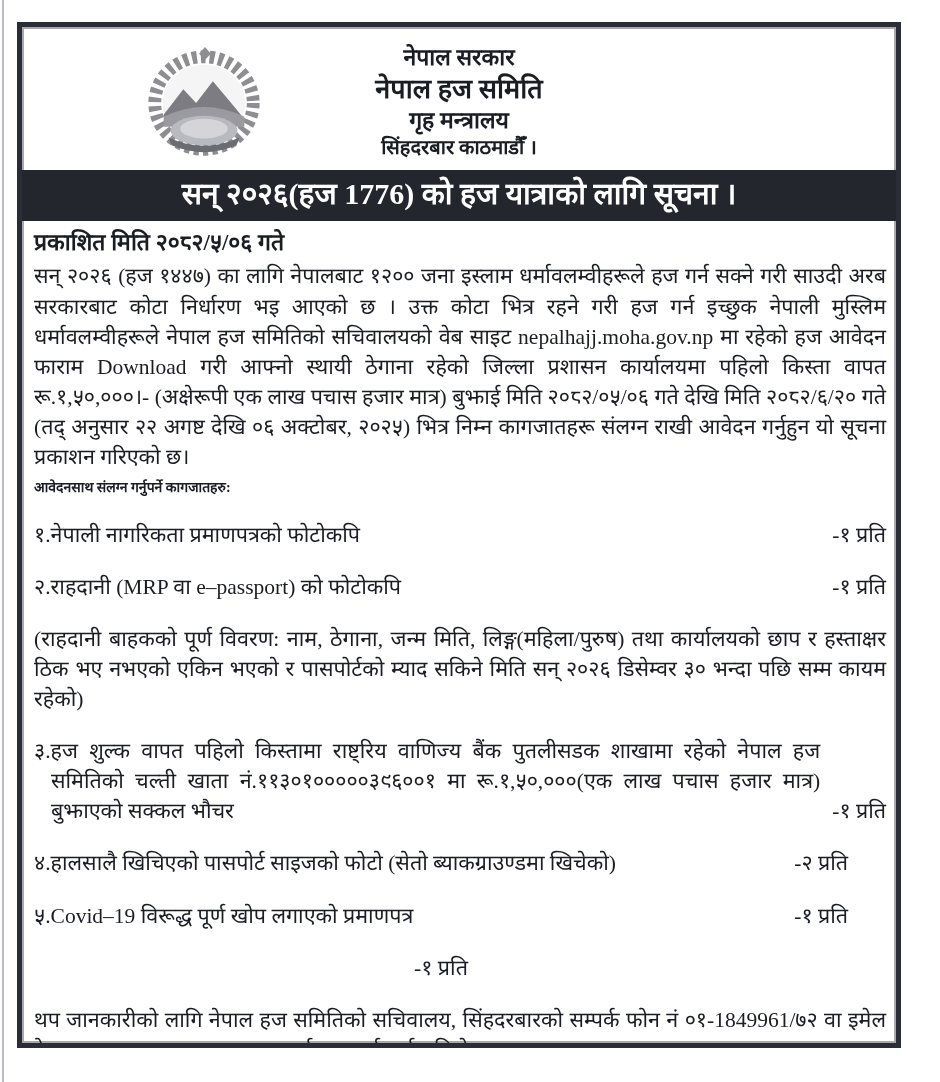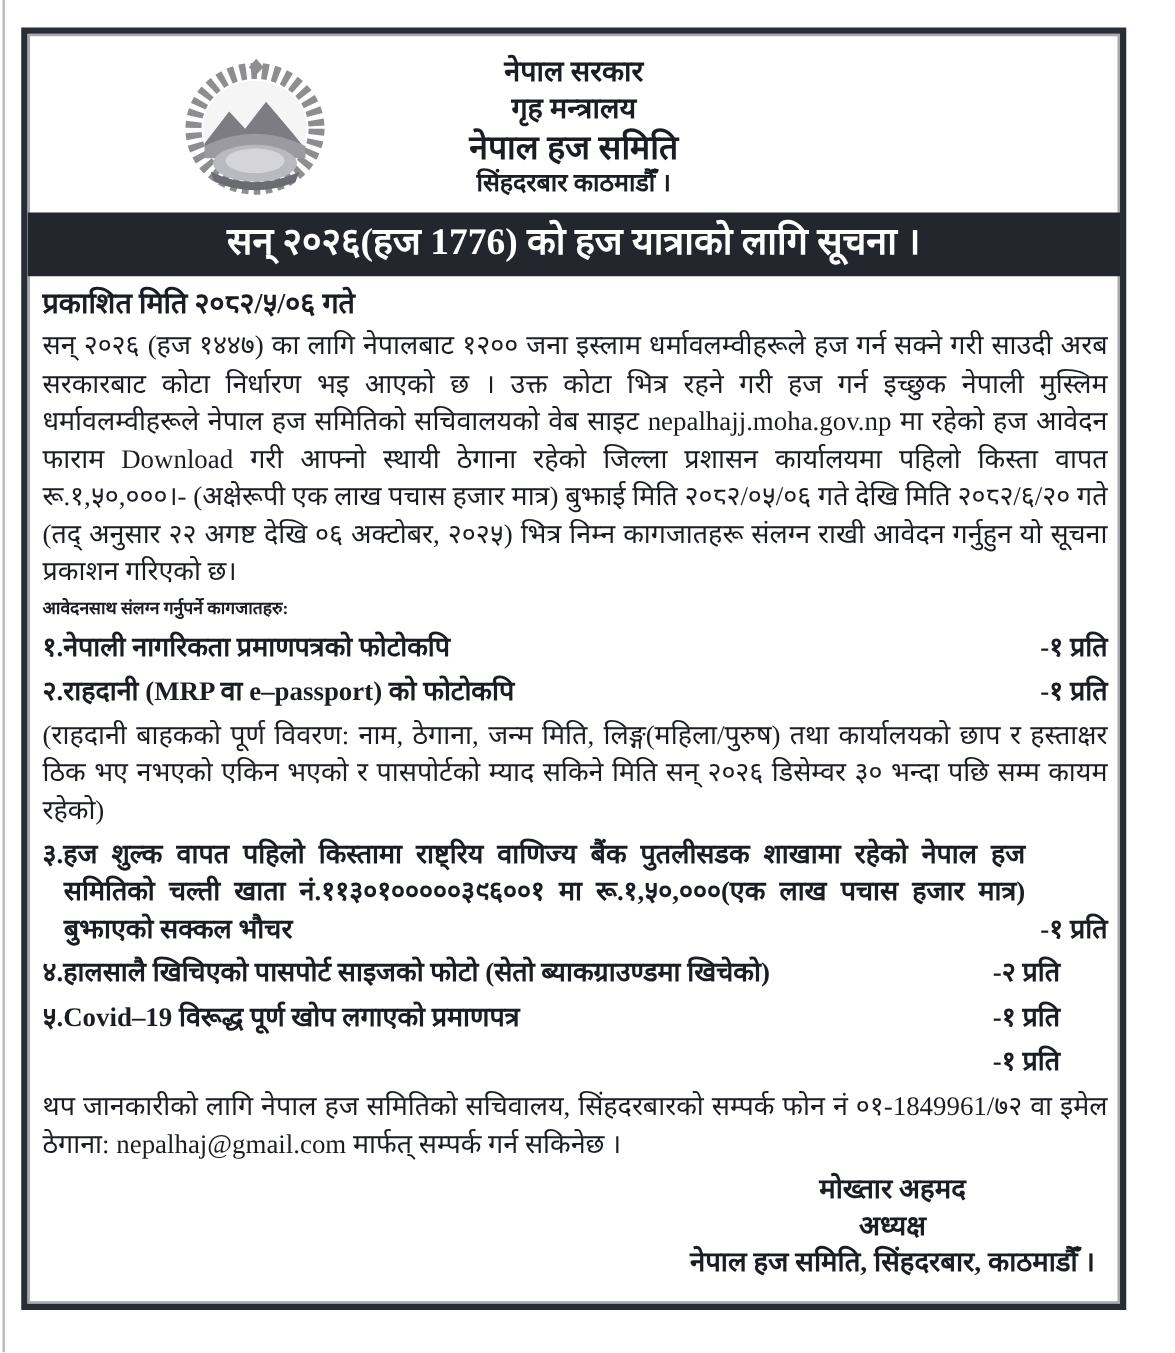--- a/index.html
+++ b/index.html
@@ -37,21 +37,21 @@
     background: #24262d; color: #ffffff;
     text-align: center; font-weight: bold;
     font-size: 30px; line-height: 1.0;
     padding: 9px 0 12px 0;
   }
   
   .content { padding: 4px 10px 0 12px; font-size: 21.5px; line-height: 1.4; }
   .published { text-align: left; font-weight: bold; font-size: 23px; margin: 2px 0 2px 0; }
   .intro { text-align: justify; margin: 0 0 6px 0; }
   .doc-heading { font-weight: bold; margin: 2px 0 4px 0; font-size: 14px; }
-  .doc-row { display: flex; justify-content: flex-end; align-items: flex-end; gap: 12px; margin: 5px 0; font-weight: bold; }
+  .doc-row { display: flex; justify-content: center; align-items: flex-end; gap: 12px; margin: 22px 0; }
   .doc-row .t { flex: 1 1 auto; }
   .doc-row .t.hang { padding-left: 17px; text-indent: -17px; text-align: justify; }
   .doc-row .count { white-space: nowrap; }
   .doc-row.count-inset .count { margin-right: 38px; }
   .doc-note { text-align: justify; margin: 5px 0; }
   .footer-note { text-align: justify; margin: 6px 0 0 0; }
   
   .signature {
     width: fit-content;
     margin: 6px 10px 0 auto;
@@ -77,22 +77,22 @@
           <ellipse cx="65" cy="58" rx="42" ry="39" fill="#f5f5f6"></ellipse>
           <path d="M60 8 l6 -7 6 7 -6 6 z" fill="#8d8d92"></path>
           <path d="M24 70 L44 44 L57 58 L74 36 L96 62 L104 72 L24 72 Z" fill="#7c7c82"></path>
           <path d="M24 72 Q65 52 106 72 L106 82 L24 82 Z" fill="#9a9aa0"></path>
           <ellipse cx="65" cy="86" rx="34" ry="15" fill="#b9b9c0"></ellipse>
           <ellipse cx="65" cy="84" rx="24" ry="10" fill="#d4d4d9"></ellipse>
           <path d="M29 93 Q65 110 101 93 L98 101 Q65 115 32 101 Z" fill="#6b6b72"></path>
         </svg>
       </div>
       <p class="hline hline-1">नेपाल सरकार</p>
+      <p class="hline hline-3">नेपाल हज समिति</p>
       <p class="hline hline-2">गृह मन्त्रालय</p>
-      <p class="hline hline-3">नेपाल हज समिति</p>
       <p class="hline hline-4">सिंहदरबार काठमाडौँ ।</p>
     </div>
 
     <div class="banner">सन् २०२६(हज 1776) को हज यात्राको लागि सूचना ।</div>
 
     <div class="content">
       <p class="published">प्रकाशित मिति २०८२/५/०६ गते</p>
 
       <p class="intro">सन् २०२६ (हज १४४७) का लागि नेपालबाट १२०० जना इस्लाम धर्मावलम्वीहरूले हज गर्न सक्ने गरी साउदी अरब सरकारबाट कोटा निर्धारण भइ आएको छ । उक्त कोटा भित्र रहने गरी हज गर्न इच्छुक नेपाली मुस्लिम धर्मावलम्वीहरूले नेपाल हज समितिको सचिवालयको वेब साइट nepalhajj.moha.gov.np मा रहेको हज आवेदन फाराम Download गरी आफ्नो स्थायी ठेगाना रहेको जिल्ला प्रशासन कार्यालयमा पहिलो किस्ता वापत रू.१,५०,०००।- (अक्षेरूपी एक लाख पचास हजार मात्र) बुझाई मिति २०८२/०५/०६ गते देखि मिति २०८२/६/२० गते (तद् अनुसार २२ अगष्ट देखि ०६ अक्टोबर, २०२५) भित्र निम्न कागजातहरू संलग्न राखी आवेदन गर्नुहुन यो सूचना प्रकाशन गरिएको छ।</p>
 

